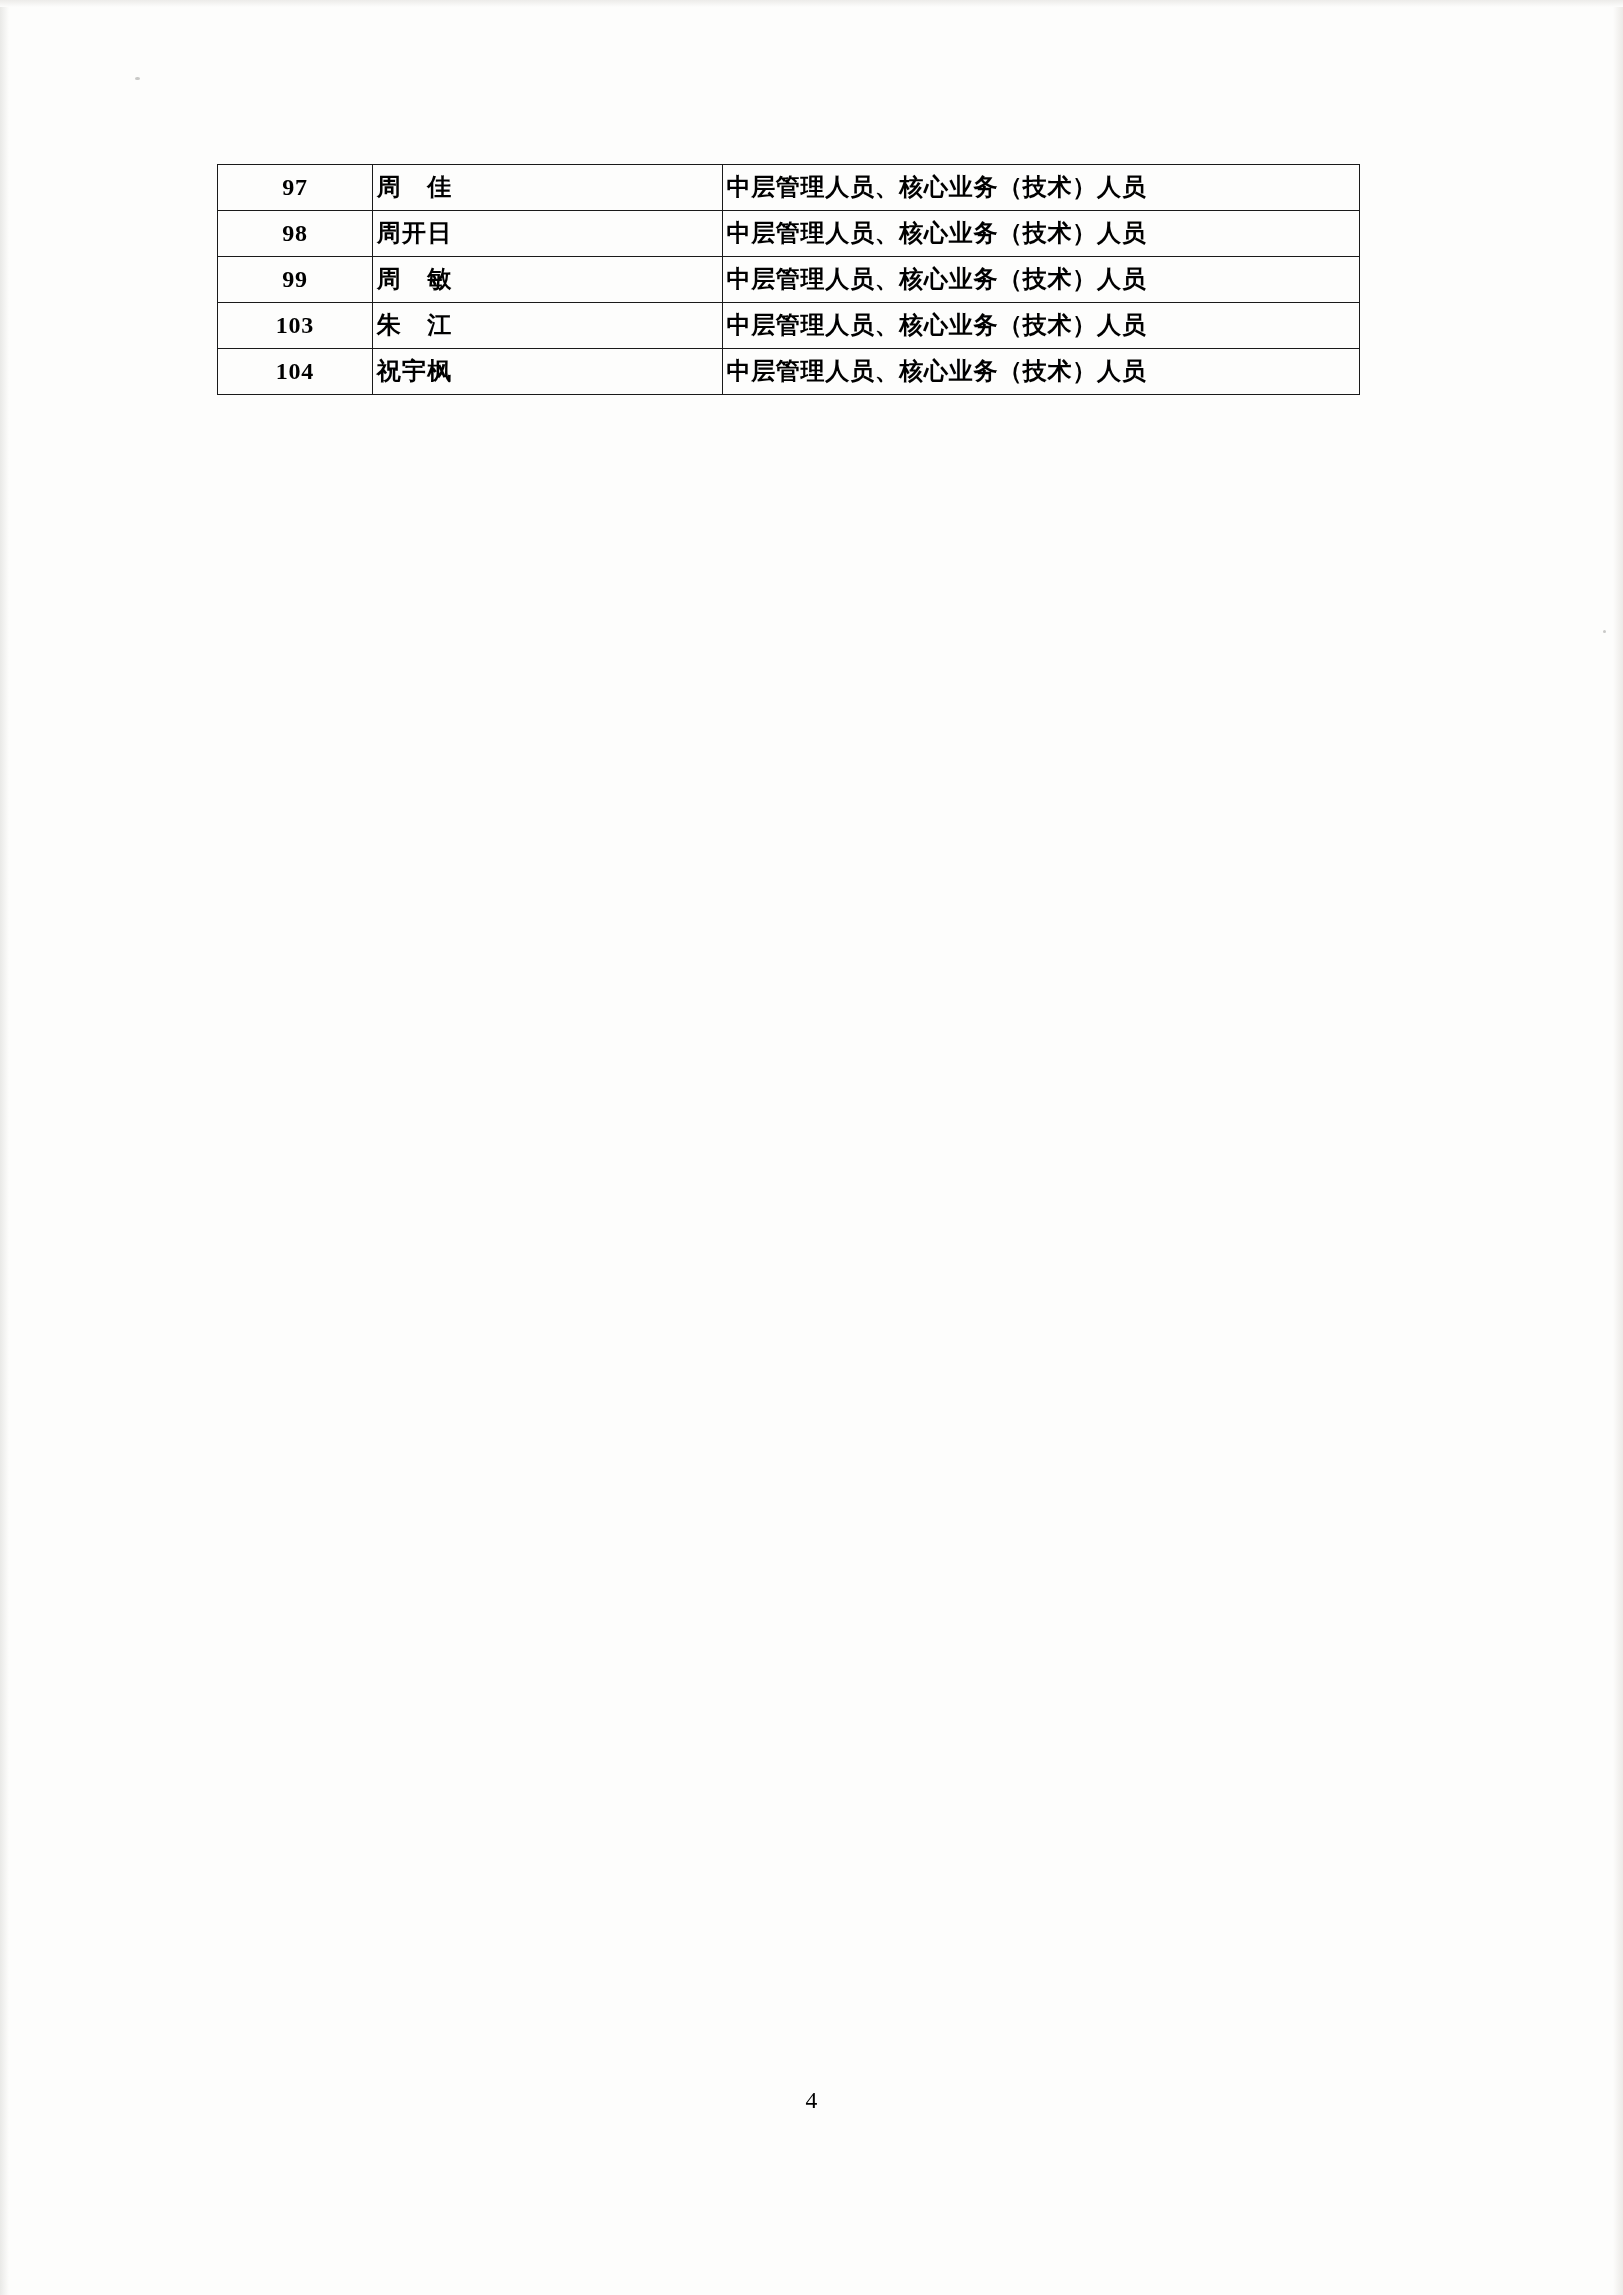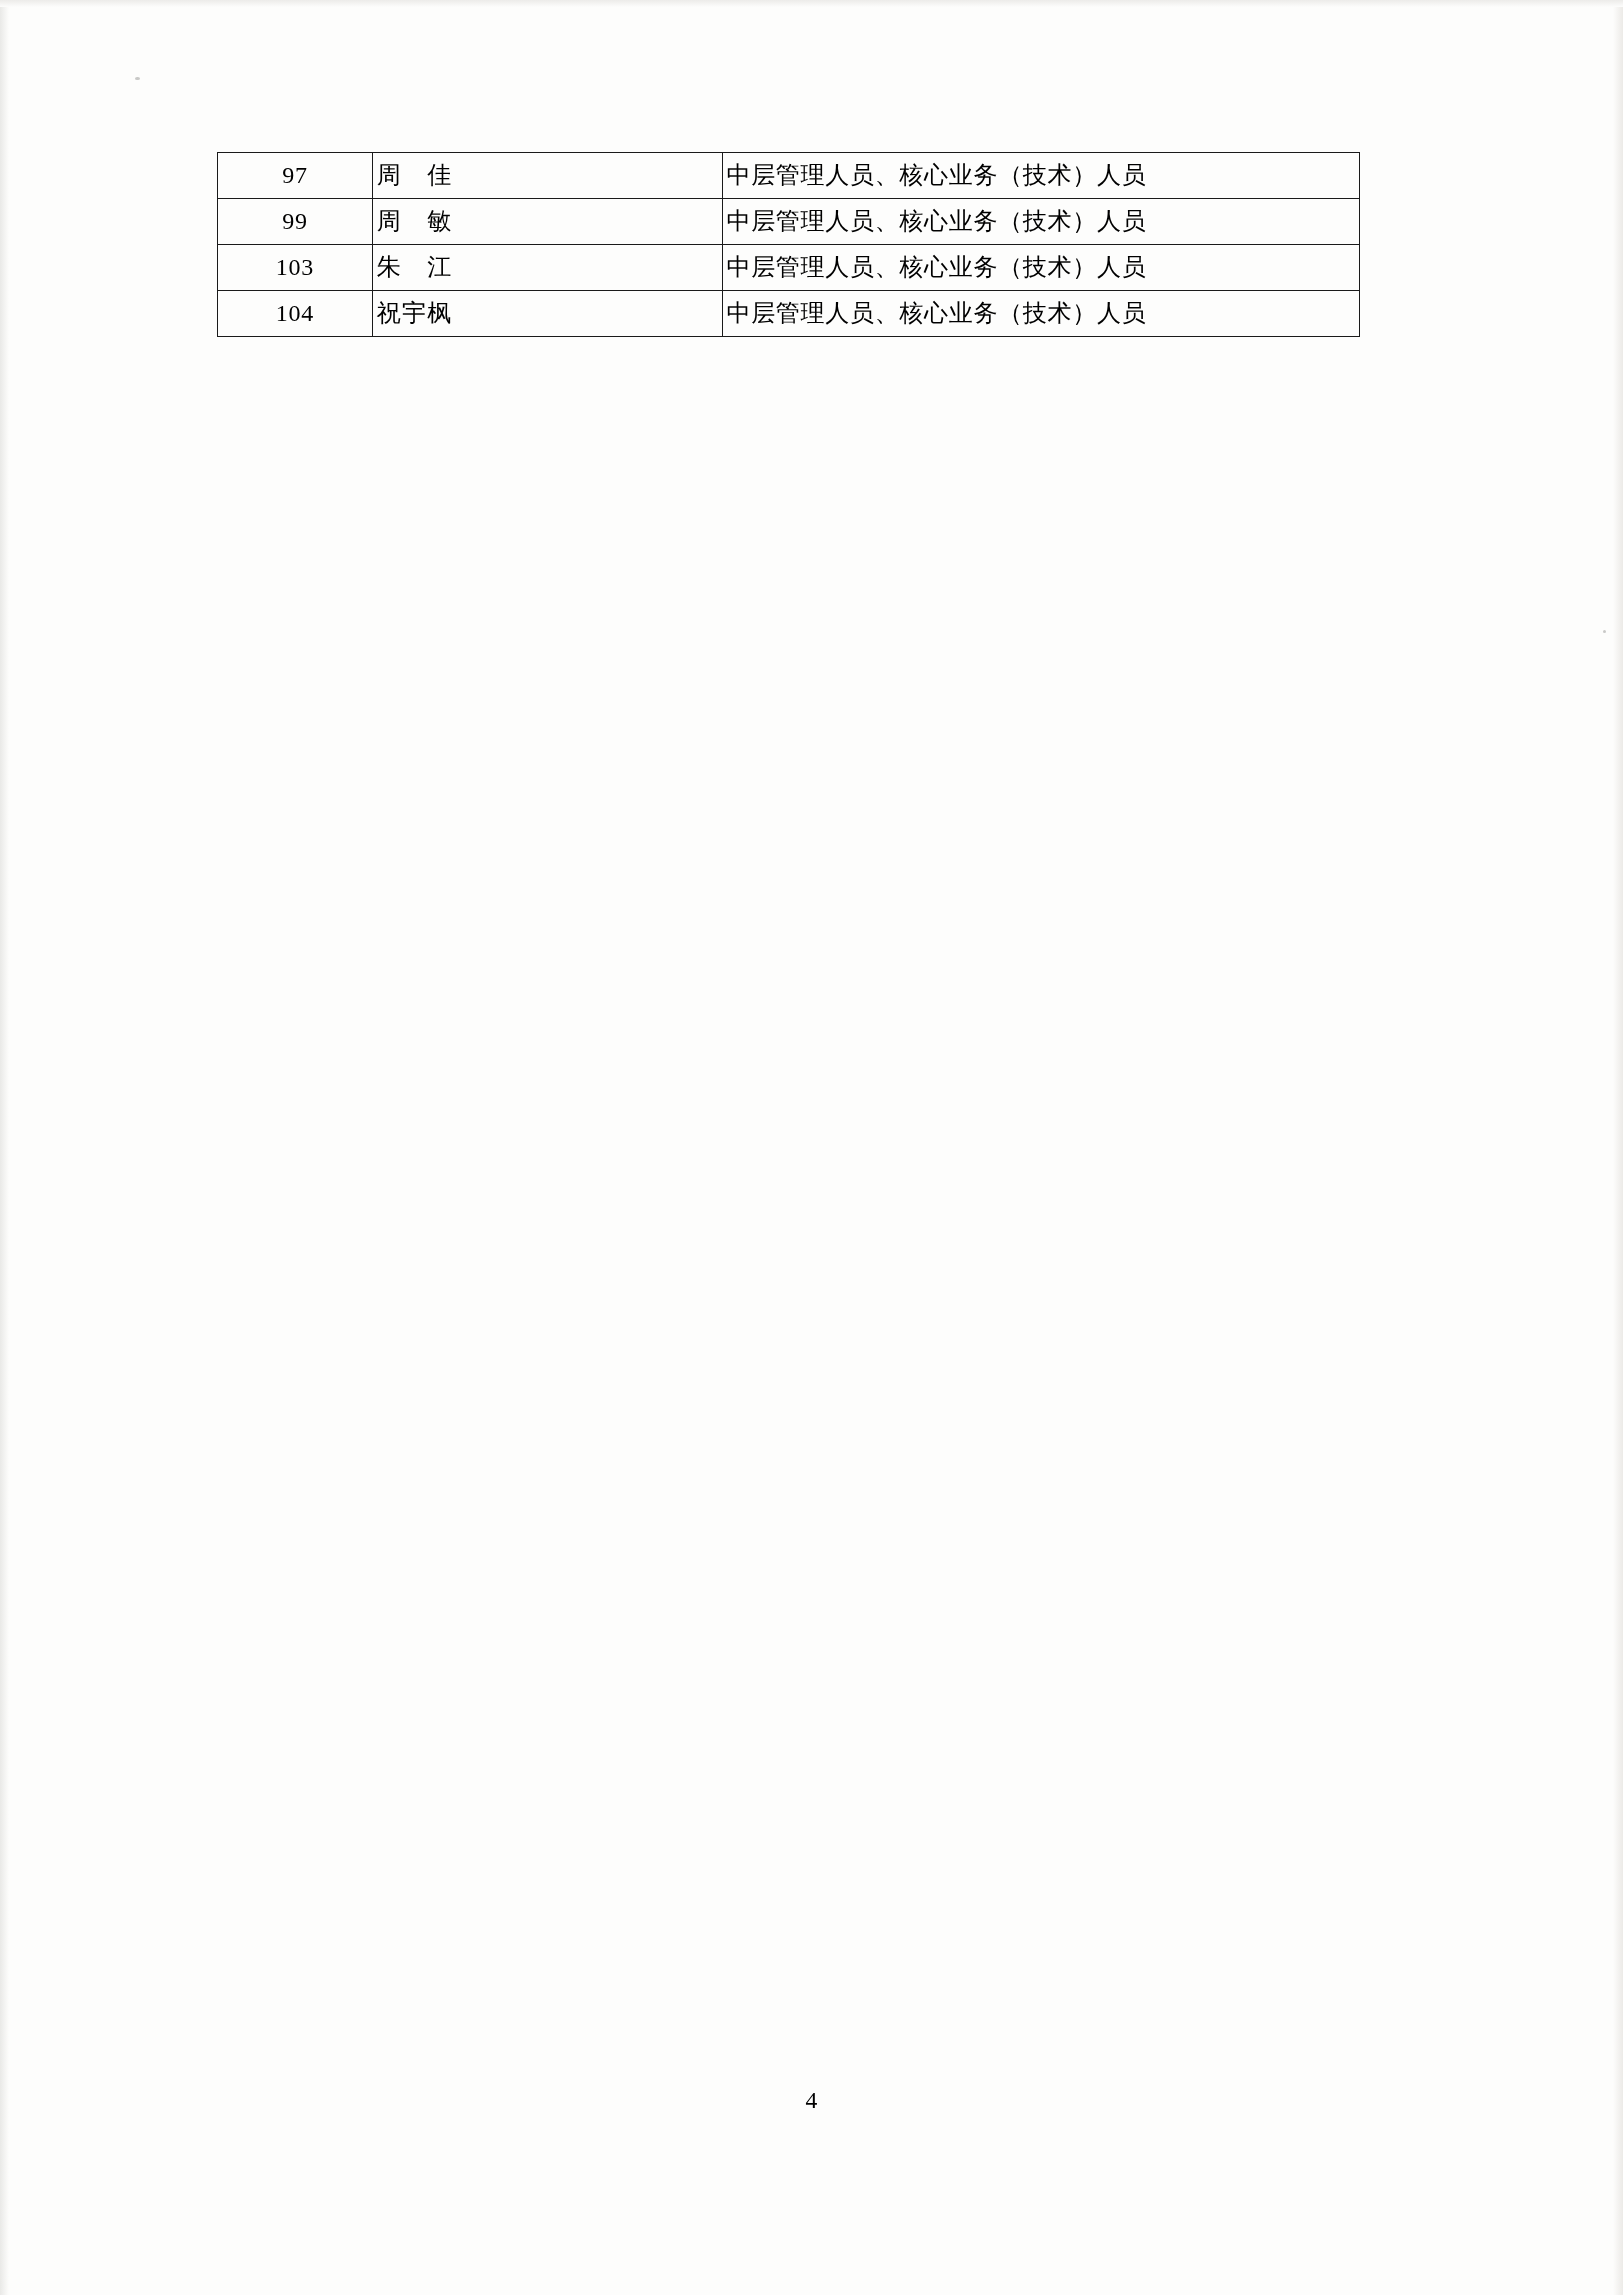--- a/index.html
+++ b/index.html
@@ -44,22 +44,23 @@
   }
   .speck {
     position: absolute;
     background: #c9c9c7;
     border-radius: 50%;
   }
 
   .table-wrap {
     position: absolute;
     left: 217px;
-    top: 152px;
+    top: 164px;
     width: 1116px;
+    font-weight: bold;
   }
   table.roster {
     border-collapse: collapse;
     width: 1116px;
     table-layout: fixed;
   }
   table.roster td {
     border: 1.3px solid #1a1a1a;
     height: 45px;
     padding: 0 3.9px;
@@ -109,20 +110,25 @@
 
   <div class="table-wrap">
     <table class="roster">
       <tbody>
         <tr>
           <td class="col-index">97</td>
           <td class="col-name">周　佳</td>
           <td class="col-category">中层管理人员、核心业务（技术）人员</td>
         </tr>
         <tr>
+          <td class="col-index">98</td>
+          <td class="col-name">周开日</td>
+          <td class="col-category">中层管理人员、核心业务（技术）人员</td>
+        </tr>
+        <tr>
           <td class="col-index">99</td>
           <td class="col-name">周　敏</td>
           <td class="col-category">中层管理人员、核心业务（技术）人员</td>
         </tr>
         <tr>
           <td class="col-index">103</td>
           <td class="col-name">朱　江</td>
           <td class="col-category">中层管理人员、核心业务（技术）人员</td>
         </tr>
         <tr>

